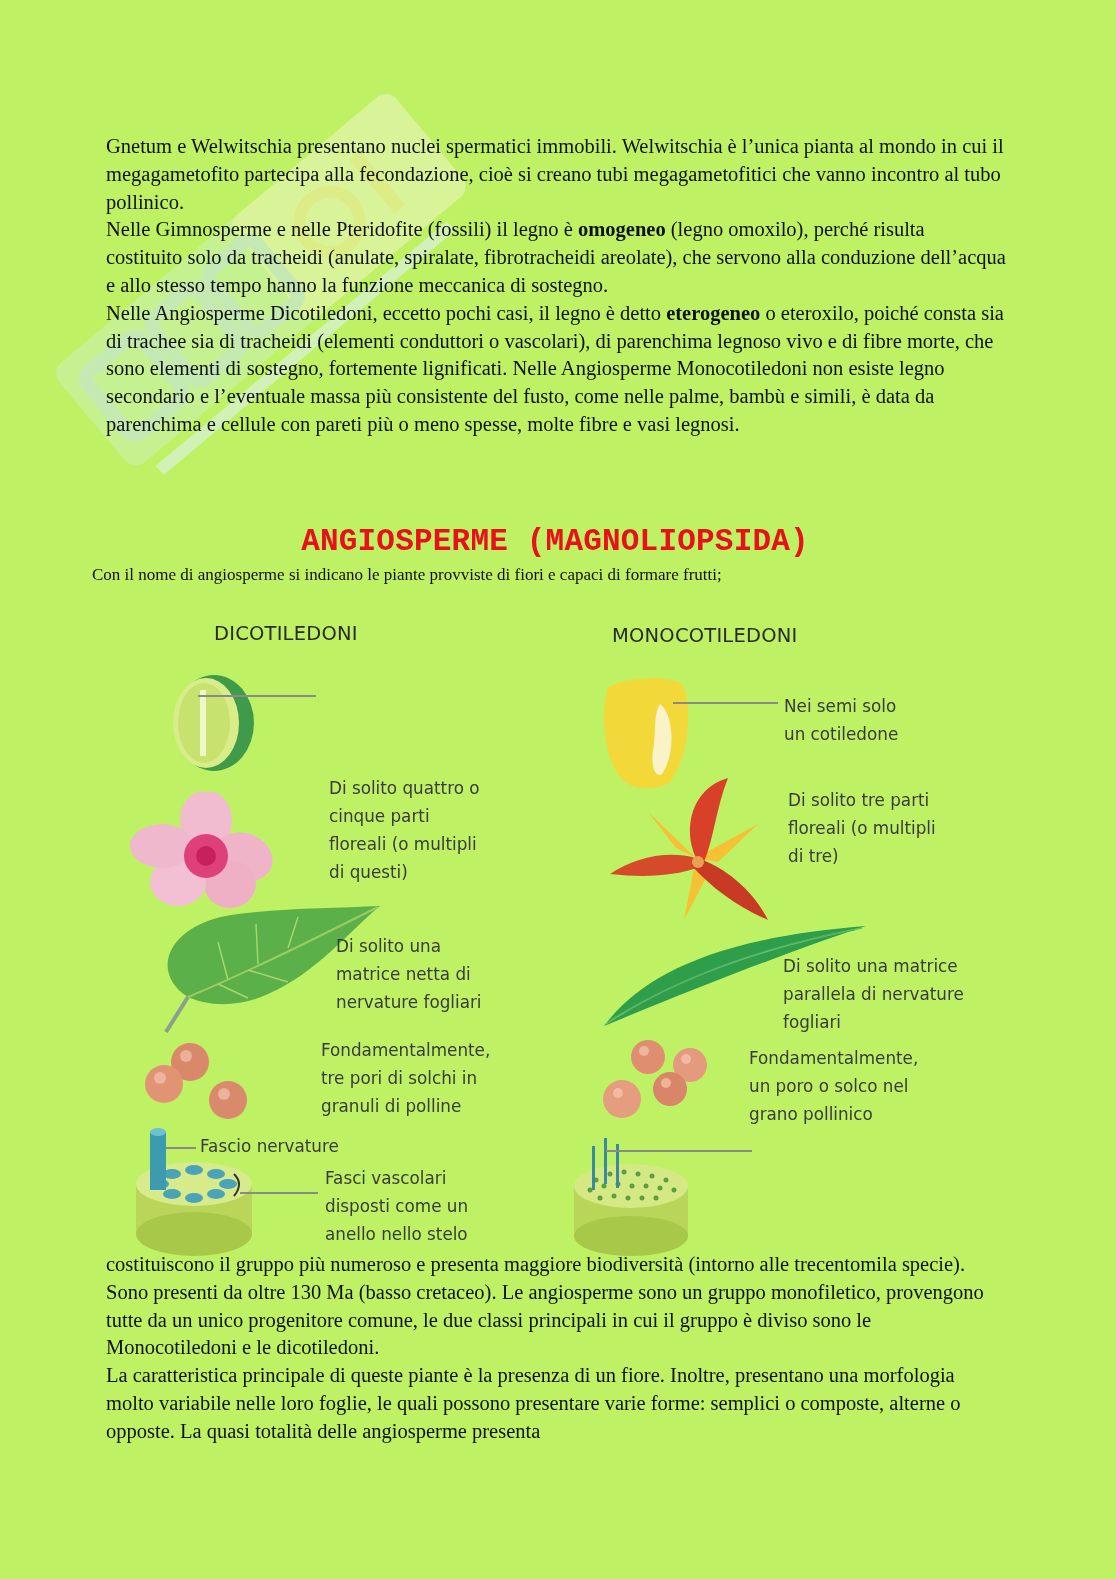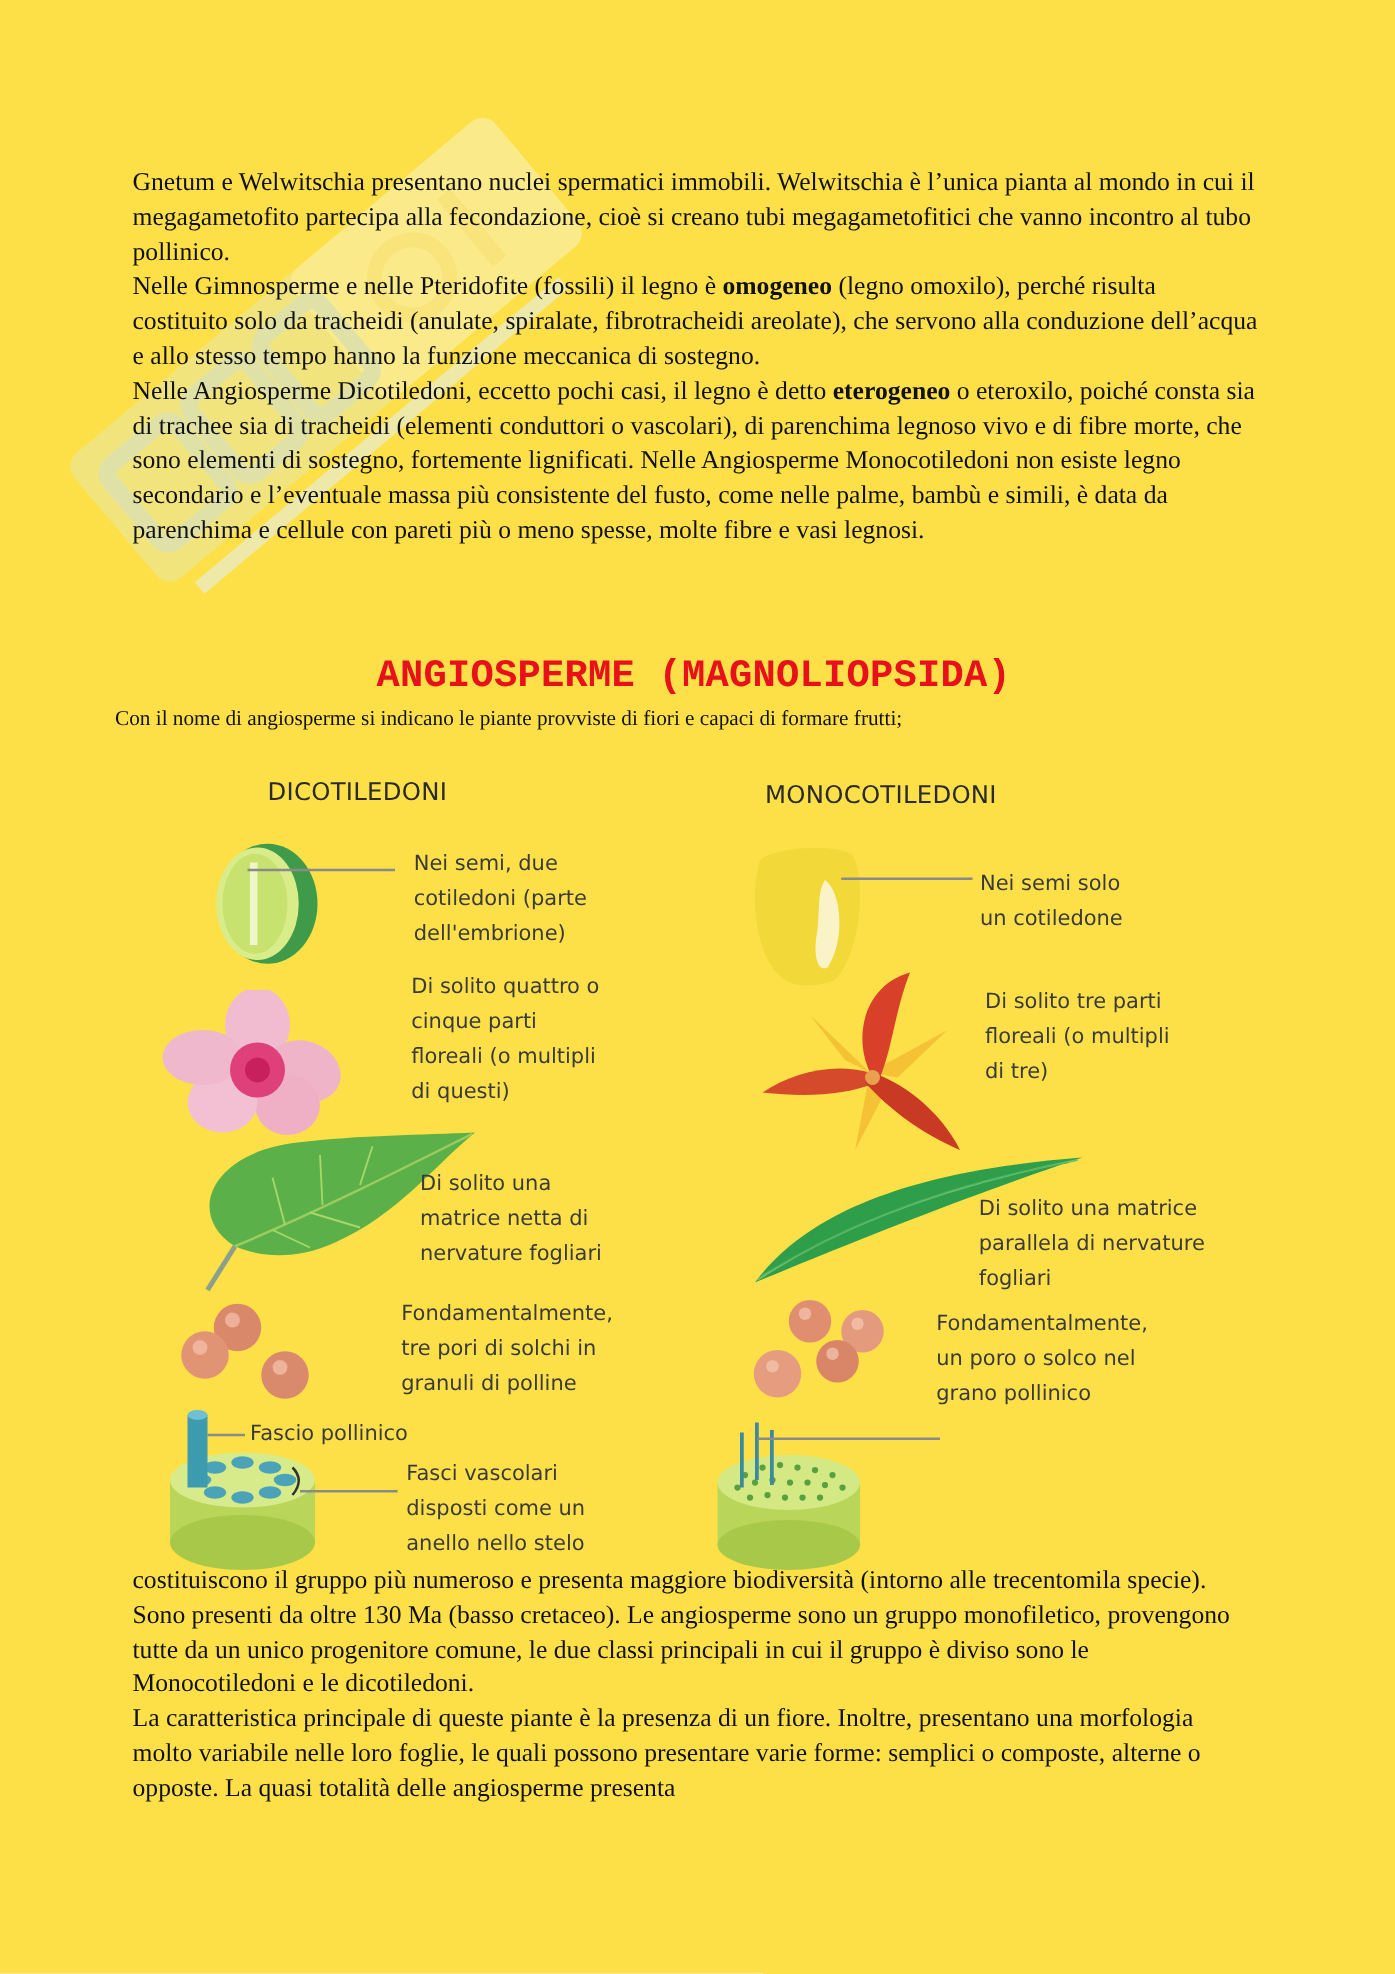--- a/index.html
+++ b/index.html
@@ -1,17 +1,17 @@
 <!DOCTYPE html>
 <html><head>
 <meta charset="utf-8">
 <style>
   html, body { margin: 0; padding: 0; background: #ffffff; }
   body { width: 1116px; height: 1579px; position: relative; overflow: hidden; }
-  .page { position: absolute; left: 0; top: 0; width: 1116px; height: 1579px; background: #fde047; }
+  .page { position: absolute; left: 0; top: 0; width: 1116px; height: 1579px; background: #bef264; }
   .watermark { position: absolute; left: 22px; top: 48px; width: 470px; height: 470px; pointer-events: none; opacity: 0.55; }
   .text-block {
     position: absolute; left: 106px; width: 900px;
     font-family: "Liberation Serif", serif; font-size: 20.5px; line-height: 27.8px;
     color: #111; white-space: normal; text-align: left;
   }
   .text-block p { margin: 0; }
   .text-block b { font-weight: bold; }
   #block-top { top: 133px; }
   #block-bottom { top: 1251px; }
@@ -62,23 +62,20 @@
     <div class="col-title" style="left:96px; top:8px;">DICOTILEDONI</div>
     <div class="col-title" style="left:494px; top:10px;">MONOCOTILEDONI</div>
 
     <svg class="illus" style="left:48px; top:58px;" width="90" height="102" viewBox="0 0 90 102">
       <ellipse cx="48" cy="51" rx="40" ry="48" fill="#3f9a4a"></ellipse>
       <ellipse cx="40" cy="51" rx="33" ry="45" fill="#d9ec8a"></ellipse>
       <ellipse cx="38" cy="51" rx="26" ry="40" fill="#c8e270"></ellipse>
       <rect x="34" y="18" width="6" height="66" fill="#eef7c8"></rect>
     </svg>
     <div class="leader" style="left:80px; top:81px; width:118px;"></div>
-    <div class="caption" style="left:213px; top:62px;">Nei semi, due
-cotiledoni (parte
-dell'embrione)</div>
 
     <svg class="illus" style="left:8px; top:178px;" width="160" height="118" viewBox="0 0 160 118">
       <g transform="translate(80 62)">
         <ellipse cx="0" cy="-34" rx="26" ry="30" fill="#f2bcd0"></ellipse>
         <ellipse cx="36" cy="-10" rx="30" ry="24" fill="#f0b4c9" transform="rotate(20)"></ellipse>
         <ellipse cx="24" cy="30" rx="26" ry="24" fill="#efb0c6"></ellipse>
         <ellipse cx="-28" cy="28" rx="28" ry="24" fill="#f3c0d3"></ellipse>
         <ellipse cx="-44" cy="-8" rx="32" ry="22" fill="#f0b8cc"></ellipse>
         <circle cx="0" cy="2" r="22" fill="#e0407a"></circle>
         <circle cx="0" cy="2" r="10" fill="#c8205a"></circle>
@@ -123,21 +120,21 @@
         <ellipse cx="88" cy="70" rx="9" ry="5"></ellipse>
           <ellipse cx="66" cy="74" rx="9" ry="5"></ellipse>
         <ellipse cx="44" cy="70" rx="9" ry="5"></ellipse>
           <ellipse cx="32" cy="60" rx="9" ry="5"></ellipse>
       </g>
       <rect x="22" y="8" width="16" height="58" fill="#3d9bb0"></rect>
       <ellipse cx="30" cy="8" rx="8" ry="4" fill="#6fc0d2"></ellipse>
       <path d="M106 50 Q116 60 106 72" stroke="#333" stroke-width="2" fill="none"></path>
     </svg>
     <div class="leader" style="left:48px; top:533px; width:30px;"></div>
-    <div class="caption" style="left:82px; top:518px;">Fascio pollinico</div>
+    <div class="caption" style="left:82px; top:518px;">Fascio nervature</div>
     <div class="leader" style="left:122px; top:578px; width:78px;"></div>
     <div class="caption" style="left:207px; top:550px;">Fasci vascolari
 disposti come un
 anello nello stelo</div>
 
     <svg class="illus" style="left:480px; top:60px;" width="100" height="118" viewBox="0 0 100 118">
       <path d="M10 14 C 20 4, 70 0, 84 10 C 96 30, 90 90, 70 110 C 50 118, 30 116, 20 100 C 6 80, 2 40, 10 14 Z" fill="#f3d83a"></path>
       <path d="M62 30 C 76 40, 78 80, 64 100 C 56 104, 52 90, 56 70 C 58 50, 56 40, 62 30 Z" fill="#fbf3c8"></path>
     </svg>
     <div class="leader" style="left:555px; top:88px; width:105px;"></div>

